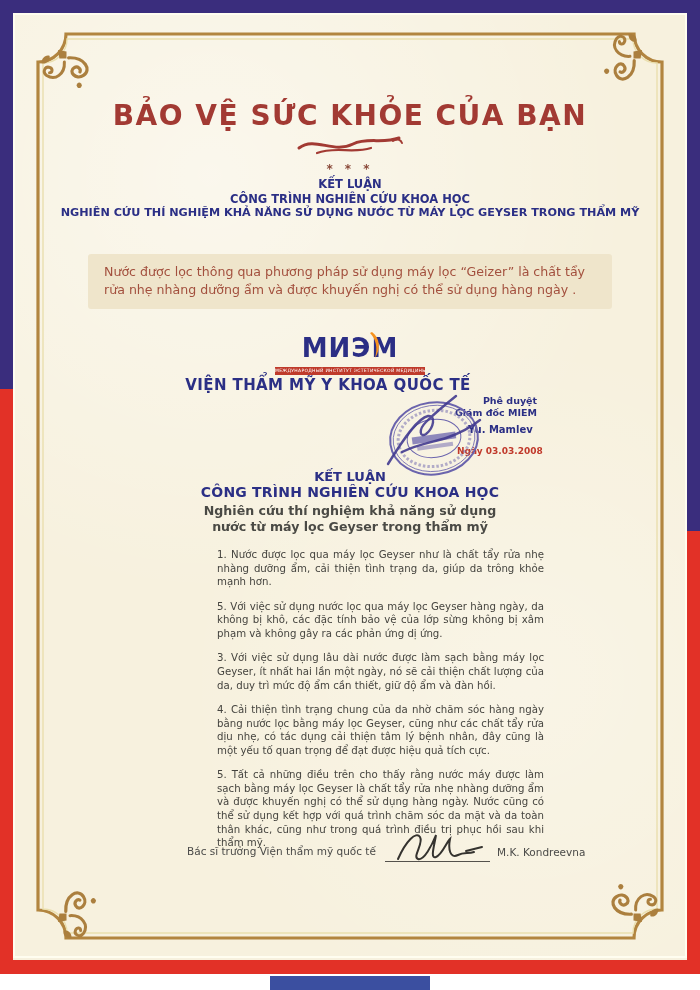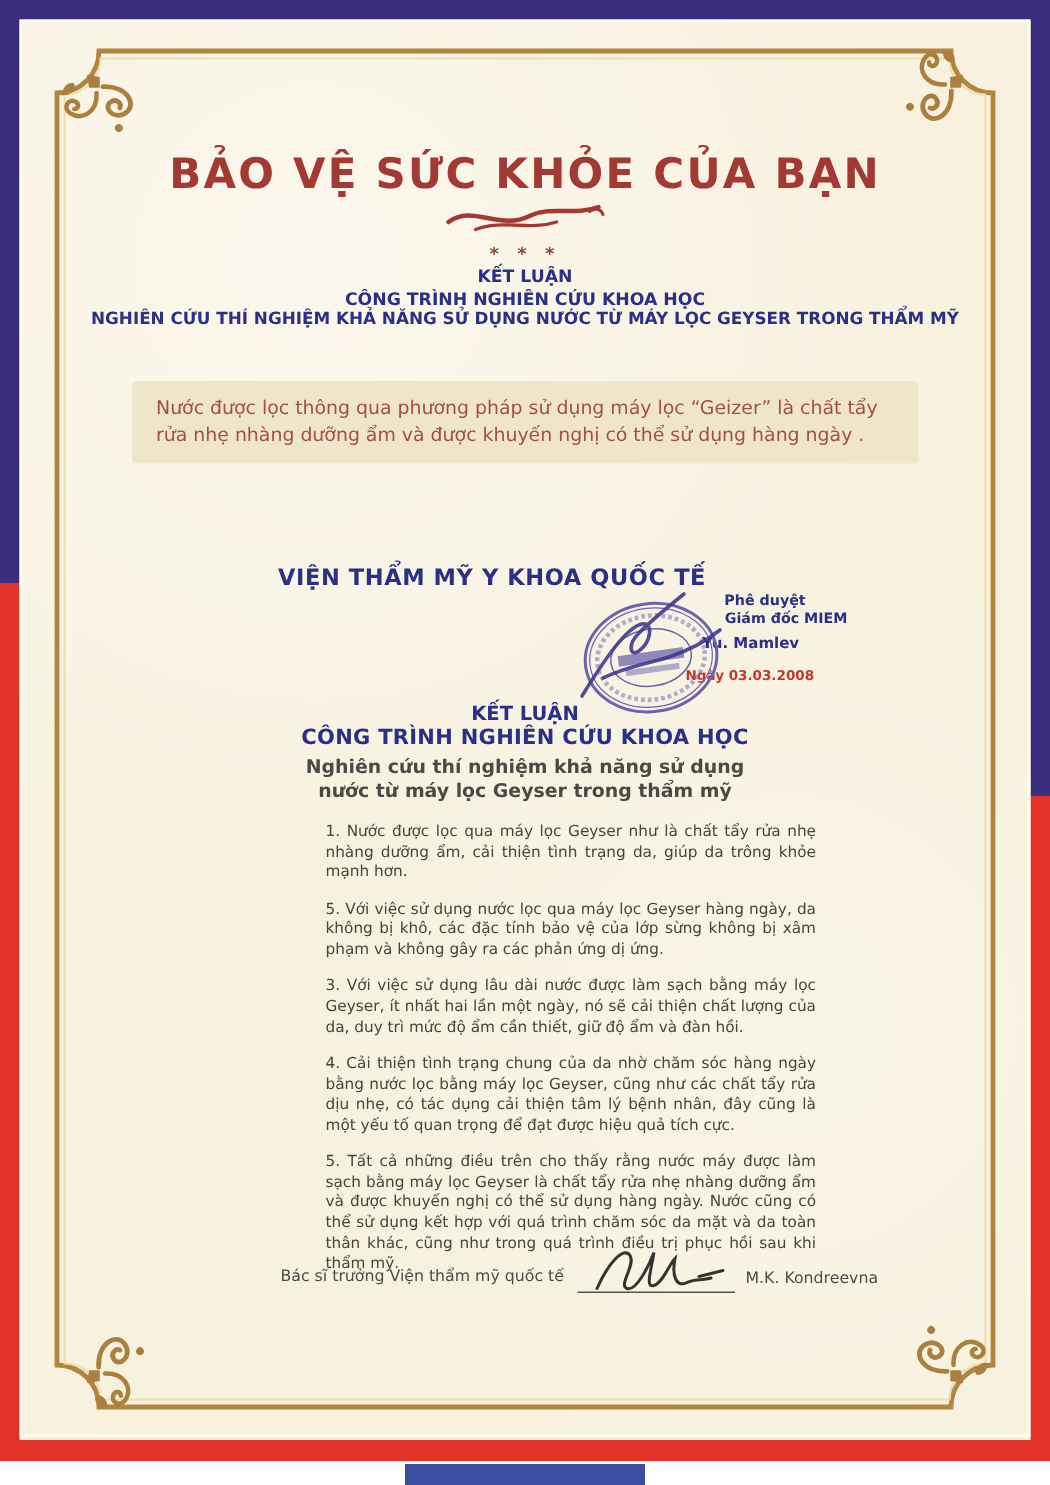--- a/index.html
+++ b/index.html
@@ -43,21 +43,21 @@
   .logo-wrap { position:absolute; left:275px; top:331px; width:150px; text-align:center; }
   .logo-band { width:150px; height:8px; background:#bf3a2b; color:#ffffff; overflow:hidden;
                font-size:4.5px; line-height:8px; letter-spacing:0.3px; white-space:nowrap; text-align:center; }
   .inst-name { position:absolute; left:0; top:376px; width:656px; text-align:center;
                font-size:15px; font-weight:bold; letter-spacing:0.4px; color:#2b2f85; }
 
   
   .stamp { position:absolute; left:382px; top:394px; }
   .appr1 { position:absolute; left:455px; top:395px; width:110px; text-align:center;
            font-size:9.5px; font-weight:bold; color:#2b2f85; }
-  .appr2 { position:absolute; left:455px; top:407px; width:110px; text-align:right;
+  .appr2 { position:absolute; left:455px; top:407px; width:110px; text-align:left;
            font-size:9.5px; font-weight:bold; color:#2b2f85; }
   .appr-name { position:absolute; left:468px; top:424px; width:100px;
                font-size:10px; font-weight:bold; color:#2b2f85; }
   .appr-date { position:absolute; left:457px; top:446px; width:110px;
                font-size:9px; font-weight:bold; color:#c0392b; }
 
   
   .c-h1 { position:absolute; left:0; top:469px; width:700px; text-align:center;
           font-size:13px; font-weight:bold; color:#2b2f85; }
   .c-h2 { position:absolute; left:0; top:484px; width:700px; text-align:center;
@@ -121,20 +121,27 @@
     </svg>
     <div class="stars">* * *</div>
     <div class="subtitles">
       <div class="s1">KẾT LUẬN</div>
       <div class="s2">CÔNG TRÌNH NGHIÊN CỨU KHOA HỌC</div>
       <div class="s3">NGHIÊN CỨU THÍ NGHIỆM KHẢ NĂNG SỬ DỤNG NƯỚC TỪ MÁY LỌC GEYSER TRONG THẨM MỸ</div>
     </div>
 
     <div class="hbox">Nước được lọc thông qua phương pháp sử dụng máy lọc “Geizer” là chất tẩy rửa nhẹ nhàng dưỡng ẩm và được khuyến nghị có thể sử dụng hàng ngày .</div>
 
+    <div class="logo-wrap">
+      <svg width="150" height="32" viewBox="0 0 150 32">
+        <text x="75" y="26" text-anchor="middle" font-family="DejaVu Sans, sans-serif" font-weight="bold" font-size="26" fill="#2b2e85" letter-spacing="1">МИЭМ</text>
+        <path d="M97,1 C105,7 106,18 100,27 C103,17 101,8 95,2 Z" fill="#f6921e"></path>
+      </svg>
+      <div class="logo-band">МЕЖДУНАРОДНЫЙ ИНСТИТУТ ЭСТЕТИЧЕСКОЙ МЕДИЦИНЫ</div>
+    </div>
     <div class="inst-name">VIỆN THẨM MỸ Y KHOA QUỐC TẾ</div>
 
     <div class="appr1">Phê duyệt</div>
     <div class="appr2">Giám đốc MIEM</div>
     <div class="appr-name">Yu. Mamlev</div>
     <div class="appr-date">Ngày 03.03.2008</div>
     <svg class="stamp" width="110" height="88" viewBox="0 0 110 88">
       <g stroke="#6b64ad" fill="none" transform="rotate(-8 55 44)">
         <ellipse cx="52" cy="44" rx="44" ry="36" stroke-width="2"></ellipse>
         <ellipse cx="52" cy="44" rx="41" ry="33" stroke-width="0.8"></ellipse>

